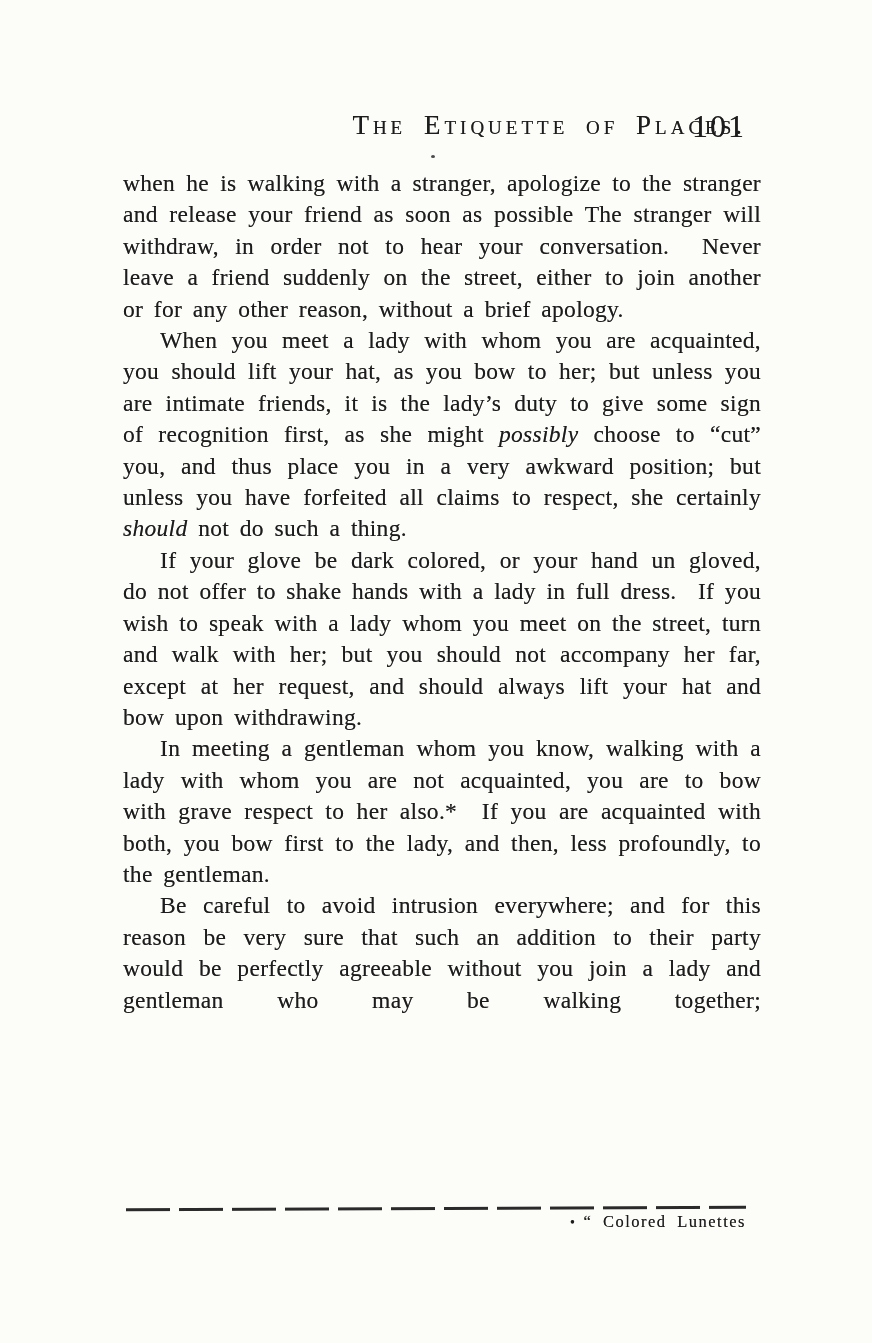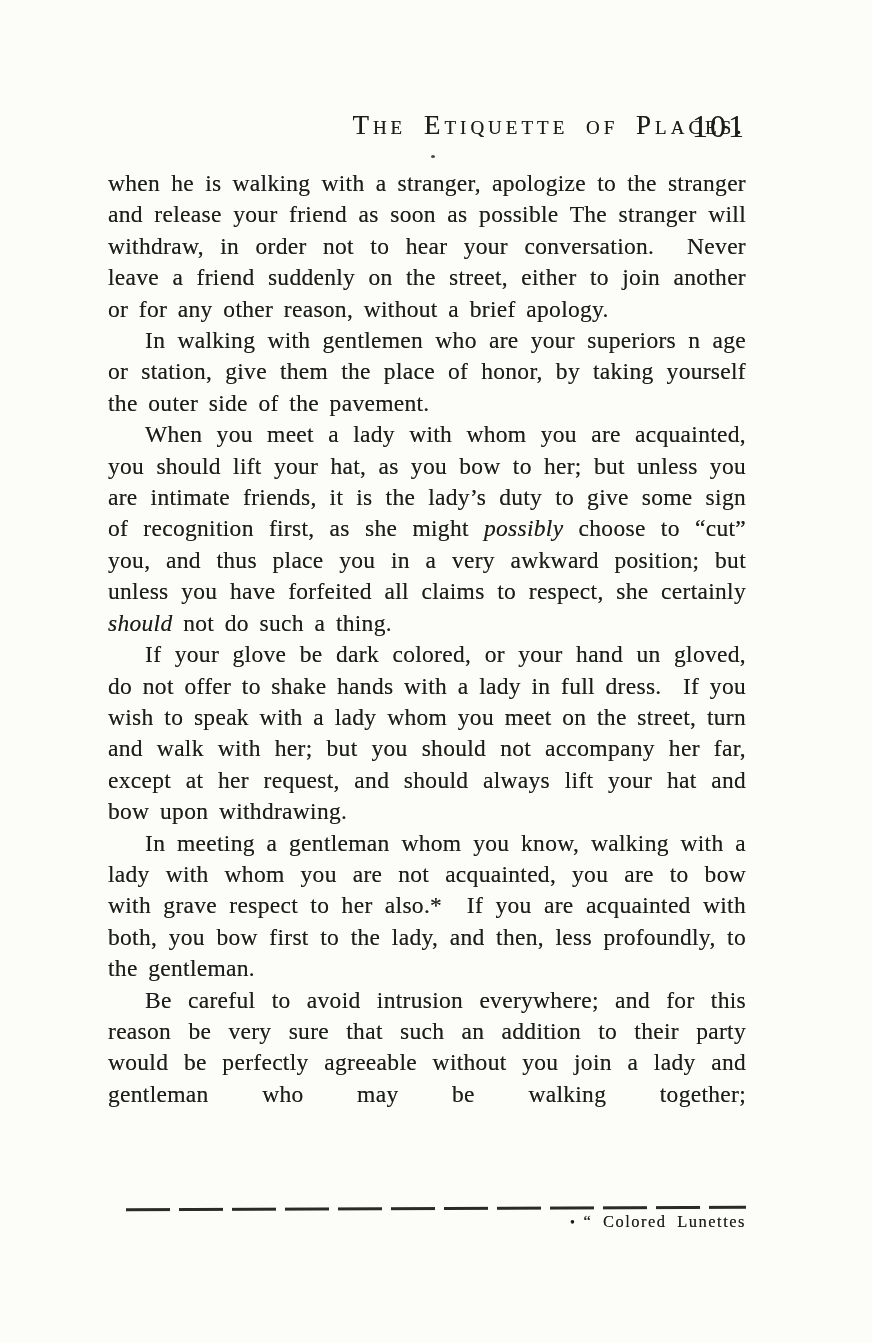--- a/index.html
+++ b/index.html
@@ -24,21 +24,21 @@
     word-spacing: 7px;
     text-shadow: 0 0 0.6px rgba(20,20,20,0.6);
   }
   .page-number {
     position: absolute; right: 0; top: -2px;
     font-size: 32px; letter-spacing: 2px;
     text-shadow: 0 0 0.6px rgba(20,20,20,0.6);
   }
 
   .text-column {
-    position: absolute; top: 168px; left: 108px; width: 638px;
+    position: absolute; top: 168px; left: 123px; width: 638px;
     font-size: 23.5px; line-height: 31.4px;
     text-align: justify;
     letter-spacing: 0.3px; word-spacing: 4.5px;
     text-shadow: 0 0 0.6px rgba(20,20,20,0.55);
   }
   .text-column p { margin: 0; text-indent: 37px; }
   .text-column p.no-indent { text-indent: 0; }
   .text-column p.justify-last { text-align-last: justify; }
   .text-column i { }
 
@@ -70,21 +70,20 @@
 
   <header class="running-header">
     <span class="header-title">The Etiquette of Places.</span>
     <span class="page-number">101</span>
   </header>
 
   <span class="ink-speck"></span>
 
   <main class="text-column" id="paragraphs">
       <p class="no-indent"><span>when he is walking with a stranger, apologize to the stranger and release your friend as soon as possible The stranger will withdraw, in order not to hear your conversation.&nbsp; Never leave a friend suddenly on the street, either to join another or for any other reason, without a brief apology.</span></p>
-      <p class=""><span>In walking with gentlemen who are your superiors n age or station, give them the place of honor, by taking yourself the outer side of the pavement.</span></p>
       <p class=""><span>When you meet a lady with whom you are acquainted, you should lift your hat, as you bow to her; but unless you are intimate friends, it is the lady’s duty to give some sign of recognition first, as she might </span><i>possibly</i><span> choose to “cut” you, and thus place you in a very awkward position; but unless you have forfeited all claims to respect, she certainly </span><i>should</i><span> not do such a thing.</span></p>
       <p class=""><span>If your glove be dark colored, or your hand un gloved, do not offer to shake hands with a lady in full dress.&nbsp; If you wish to speak with a lady whom you meet on the street, turn and walk with her; but you should not accompany her far, except at her request, and should always lift your hat and bow upon withdrawing.</span></p>
       <p class=""><span>In meeting a gentleman whom you know, walking with a lady with whom you are not acquainted, you are to bow with grave respect to her also.*&nbsp; If you are acquainted with both, you bow first to the lady, and then, less profoundly, to the gentleman.</span></p>
       <p class=" justify-last"><span>Be careful to avoid intrusion everywhere; and for this reason be very sure that such an addition to their party would be perfectly agreeable without you join a lady and gentleman who may be walking together;</span></p>
     </main>
 
   <div class="footnote-rule"></div>
 
   <div class="footnote">
     <span class="fn-marker">•</span><span class="fn-text">“ Colored Lunettes</span>

